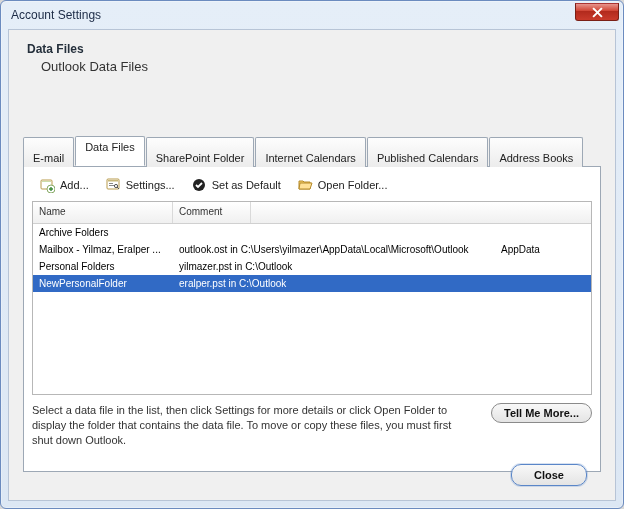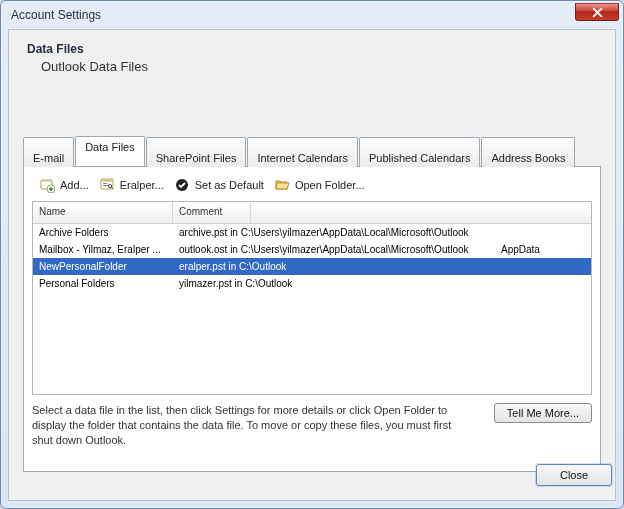--- a/index.html
+++ b/index.html
@@ -87,20 +87,21 @@
   .panel {
     border: 1px solid #9da8b5;
     background: #fff;
     height: 306px;
     padding: 8px 8px 8px 8px;
     position: relative;
   }
   .toolbar {
     display: flex;
     align-items: center;
+    gap: 6px;
     padding: 0 2px 6px 2px;
   }
   .tbtn {
     display: inline-flex;
     align-items: center;
     gap: 5px;
     padding: 2px 5px;
     font-size: 11px;
     color: #222;
     cursor: default;
@@ -150,31 +151,32 @@
   }
   .hint-text {
     flex: 1;
     font-size: 11px;
     color: #333;
     line-height: 1.35;
   }
   .hint-btn, .close-dialog-btn {
     border: 1px solid #8a8a8a;
     background: linear-gradient(to bottom, #f8f8f8, #e4e4e4);
-    border-radius: 3px;
+    border-radius: 10px;
     padding: 3px 12px;
     font-size: 11px;
     font-family: inherit;
     color: #111;
     min-width: 82px;
     cursor: default;
+    font-weight: bold;
   }
   .close-dialog-btn {
     position: absolute;
-    right: 3px;
+    right: 28px;
     bottom: 14px;
     min-width: 76px;
     padding: 4px 16px;
     border-color: #5a86c8;
     box-shadow: 0 0 0 1px rgba(90,134,200,0.25);
     margin-top: 32px;
   }
 </style>
 </head>
 <body>
@@ -192,21 +194,21 @@
   <div class="dialog-body">
     <div class="header-block">
       <div class="header-title">Data Files</div>
       <div class="header-sub">Outlook Data Files</div>
     </div>
 
     <div class="tabs-container">
       <div class="tabs-row" id="tabs-row">
           <div class="tab">E-mail</div>
           <div class="tab active">Data Files</div>
-          <div class="tab">SharePoint Files</div>
+          <div class="tab">SharePoint Folder</div>
           <div class="tab">Internet Calendars</div>
           <div class="tab">Published Calendars</div>
           <div class="tab">Address Books</div>
         </div>
 
       <div class="panel">
 
         <div class="toolbar">
           <span class="tbtn">
             <span class="icon16">
@@ -223,21 +225,21 @@
             <span class="icon16">
               <svg viewBox="0 0 16 16">
                   <rect x="2" y="2" width="12" height="10" rx="1" fill="#fff" stroke="#b89a4a"></rect>
                   <rect x="3" y="3" width="10" height="1.5" fill="#c8b878"></rect>
                   <rect x="4" y="6" width="4" height="1" fill="#888"></rect>
                   <rect x="4" y="8" width="6" height="1" fill="#888"></rect>
                   <path d="M11 9 l3 3" stroke="#555"></path>
                   <circle cx="11" cy="9" r="1.6" fill="#fff" stroke="#555"></circle>
                 </svg>
             </span>
-            <span>Eralper...</span>
+            <span>Settings...</span>
           </span>
           <span class="tbtn">
             <span class="icon16">
               <svg viewBox="0 0 16 16">
                   <circle cx="8" cy="8" r="6" fill="#222"></circle>
                   <path d="M5 8 l2 2 l4 -4" stroke="#fff" stroke-width="1.8" fill="none"></path>
                 </svg>
             </span>
             <span>Set as Default</span>
           </span>
@@ -254,42 +256,41 @@
 
         <div class="listview">
           <div class="lv-header">
             <div class="lv-col col-name">Name</div>
             <div class="lv-col col-comment">Comment</div>
             <div class="lv-col col-end"></div>
           </div>
           <div id="lv-body">
               <div class="lv-row">
                 <div class="lv-cell col-name">Archive Folders</div>
-                <div class="lv-cell col-file">archive.pst in C:\Users\yilmazer\AppData\Local\Microsoft\Outlook</div>
                 <div class="lv-cell col-comment"></div>
                 <div class="lv-cell col-end"></div>
               </div>
               <div class="lv-row">
                 <div class="lv-cell col-name">Mailbox - Yilmaz, Eralper ...</div>
                 <div class="lv-cell col-file">outlook.ost in C:\Users\yilmazer\AppData\Local\Microsoft\Outlook</div>
                 <div class="lv-cell col-comment">AppData</div>
                 <div class="lv-cell col-end"></div>
               </div>
+              <div class="lv-row">
+                <div class="lv-cell col-name">Personal Folders</div>
+                <div class="lv-cell col-file">yilmazer.pst in C:\Outlook</div>
+                <div class="lv-cell col-comment"></div>
+                <div class="lv-cell col-end"></div>
+              </div>
               <div class="lv-row selected">
                 <div class="lv-cell col-name">NewPersonalFolder</div>
                 <div class="lv-cell col-file">eralper.pst in C:\Outlook</div>
                 <div class="lv-cell col-comment"></div>
                 <div class="lv-cell col-end"></div>
               </div>
-              <div class="lv-row">
-                <div class="lv-cell col-name">Personal Folders</div>
-                <div class="lv-cell col-file">yilmazer.pst in C:\Outlook</div>
-                <div class="lv-cell col-comment"></div>
-                <div class="lv-cell col-end"></div>
-              </div>
             </div>
         </div>
 
         <div class="hint-row">
           <div class="hint-text">Select a data file in the list, then click Settings for more details or click Open Folder to display the folder that contains the data file. To move or copy these files, you must first shut down Outlook.</div>
           <button class="hint-btn">Tell Me More...</button>
         </div>
 
       </div>
     </div>

